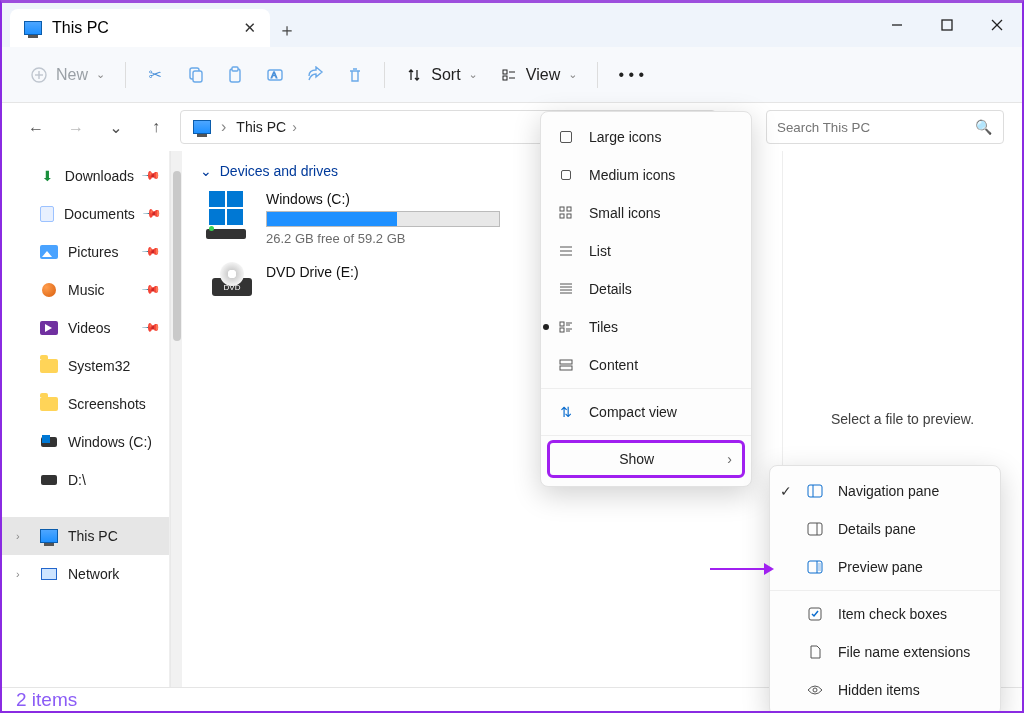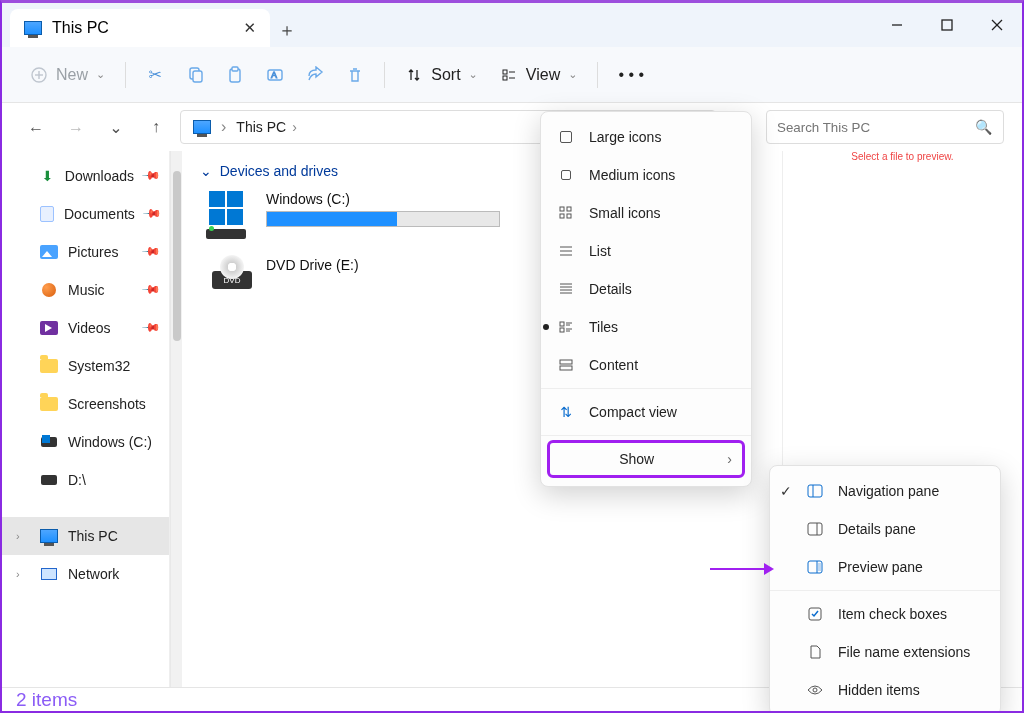--- a/index.html
+++ b/index.html
@@ -48,21 +48,21 @@
 .drives { padding: 12px 18px; flex:1; }
 .section-head { display:flex; align-items:center; gap:8px; color:#003a9b; font-size:14px; margin-bottom:12px; }
 .drive { display:flex; gap:14px; margin-bottom:18px; }
 .diconbox { width:52px; display:flex; align-items:flex-start; justify-content:center; }
 .dinfo { font-size:14px; }
 .dname { color:#111; margin-bottom:4px; }
 .bar { width:234px; height:16px; border:1px solid #bbb; background:#e8e8e8; margin-bottom:4px; }
 .barfill { height:100%; background:#1e90ff; }
 .sub { color:#6b6b6b; font-size:13px; }
 
-.preview { width:240px; border-left:1px solid #eee; display:flex; justify-content:center; color:#ef4444; font-size:10px; }
+.preview { width:240px; border-left:1px solid #eee; display:flex; align-items:center; justify-content:center; color:#404040; font-size:14px; }
 .scroll { width:12px; background:#f1f1f1; border-left:1px solid #e8e8e8; position:relative; }
 .thumb { position:absolute; left:2px; width:8px; top:20px; height:170px; background:#c9c9c9; border-radius:4px; }
 
 
 .status { height: 24px; border-top: 1px solid #e5e5e5; display:flex; align-items:center; padding: 0 14px; font-size:19px; color:#8b5cf6; }
 
 
 .menu { position:absolute; left:538px; top:108px; width:212px; background:#fdfdfd; border:1px solid #e2e2e2; border-radius:8px; box-shadow:0 8px 28px rgba(0,0,0,.18); padding:6px 0; z-index:50; }
 .mitem { height:38px; display:flex; align-items:center; gap:14px; padding:0 16px; font-size:14px; color:#222; position: relative; }
 .mitem .dot { position:absolute; left:2px; width:6px; height:6px; border-radius:50%; background:#222; }
@@ -327,20 +327,21 @@
                 <span></span>
               </div>
             <div class="ssd"></div>
           </div>
         </div>
         <div class="dinfo">
           <div class="dname">Windows (C:)</div>
           <div class="bar">
               <div class="barfill" style="width:56%"></div>
             </div>
+          <div class="sub">26.2 GB free of 59.2 GB</div>
         </div>
       </div>
 
       <div class="drive">
         <div class="diconbox">
           <div style="display:flex;flex-direction:column;align-items:center;gap:2px;padding-top:14px">
             <div class="dvdd">DVD</div>
           </div>
         </div>
         <div class="dinfo">

